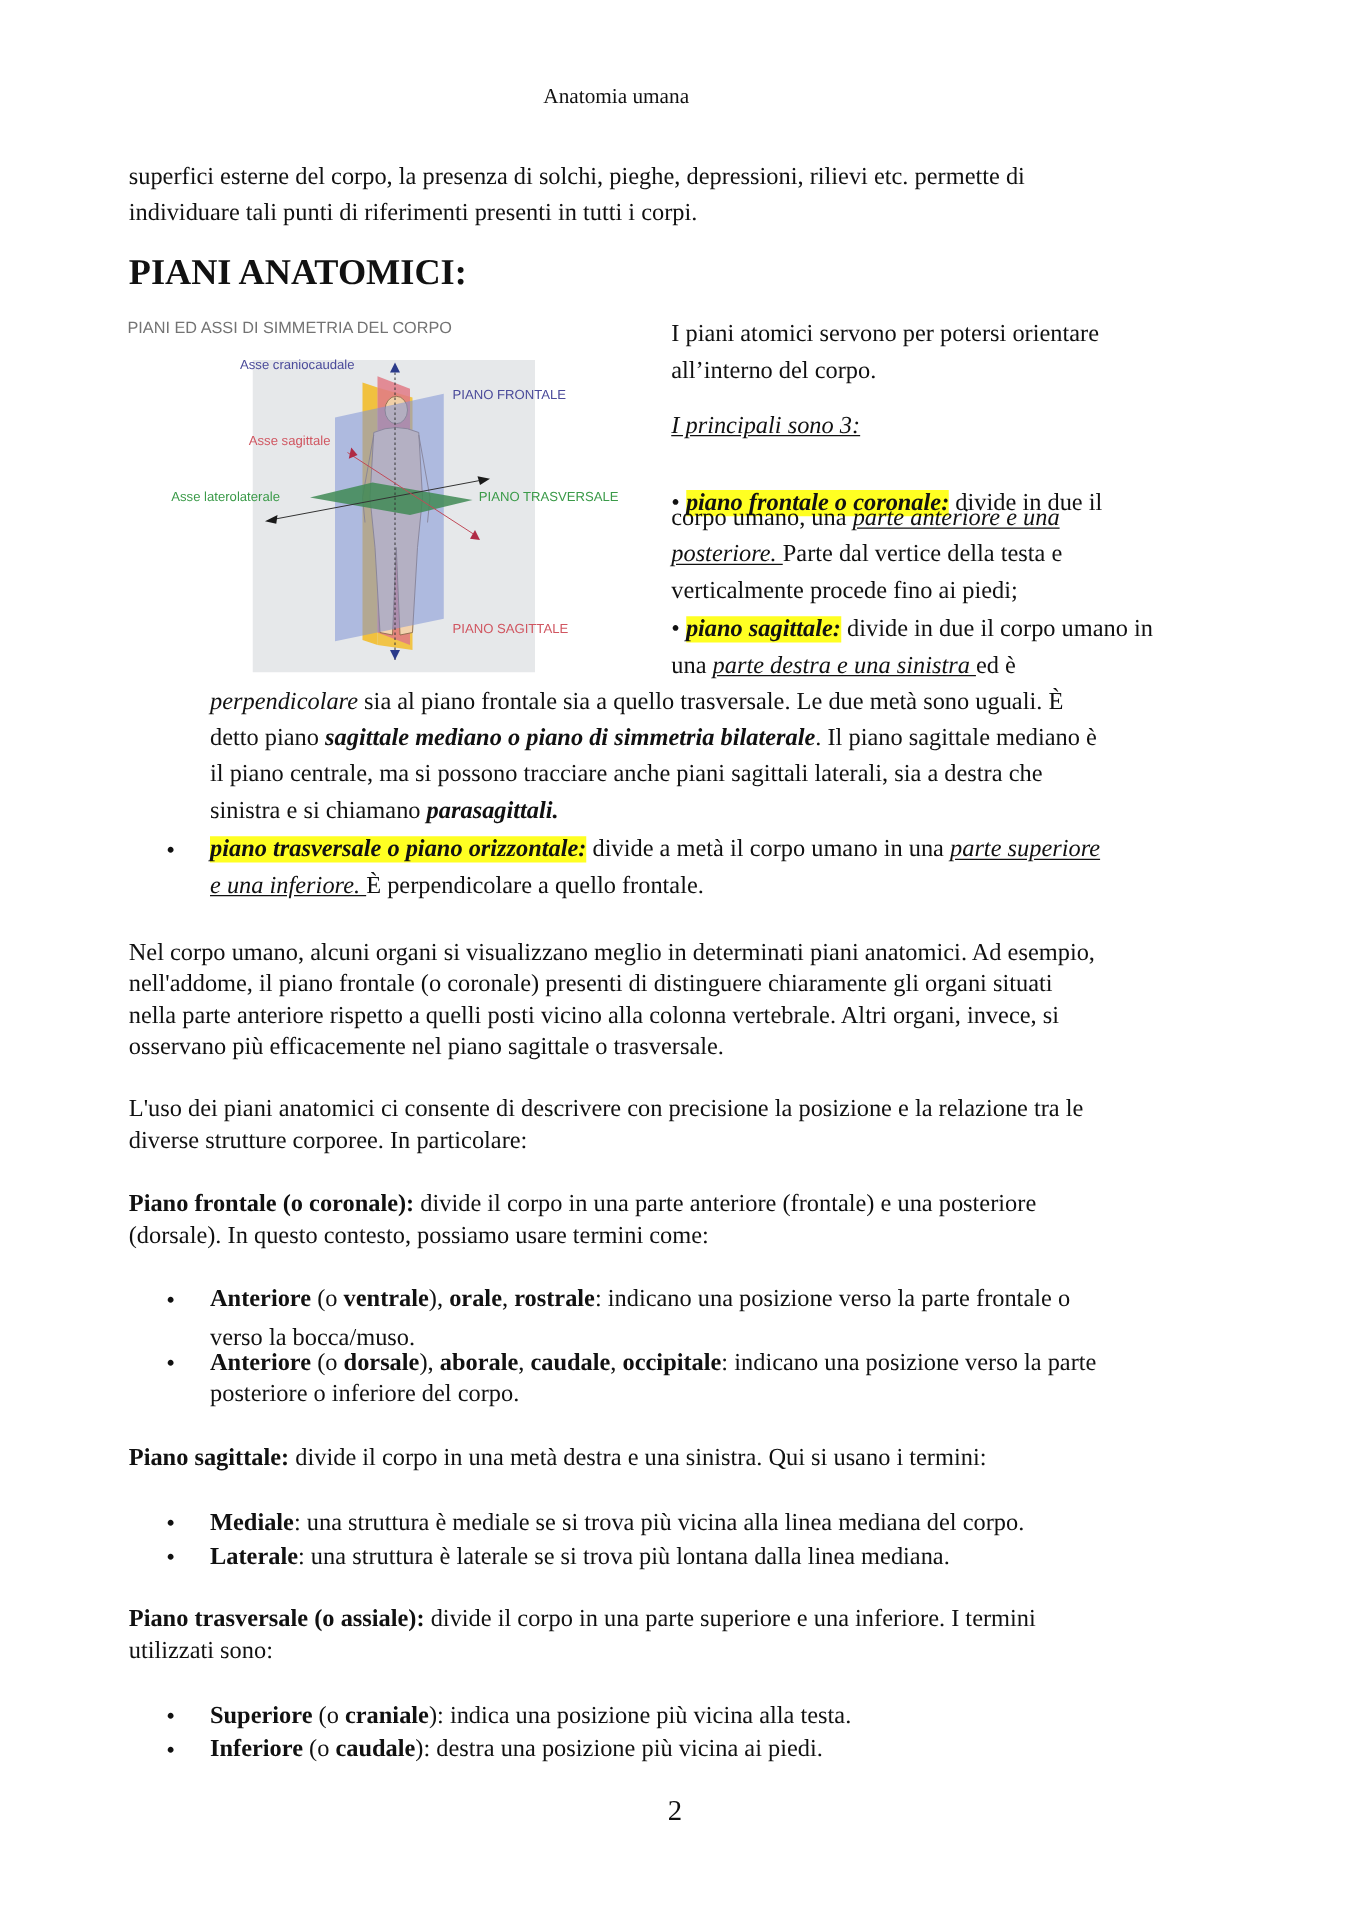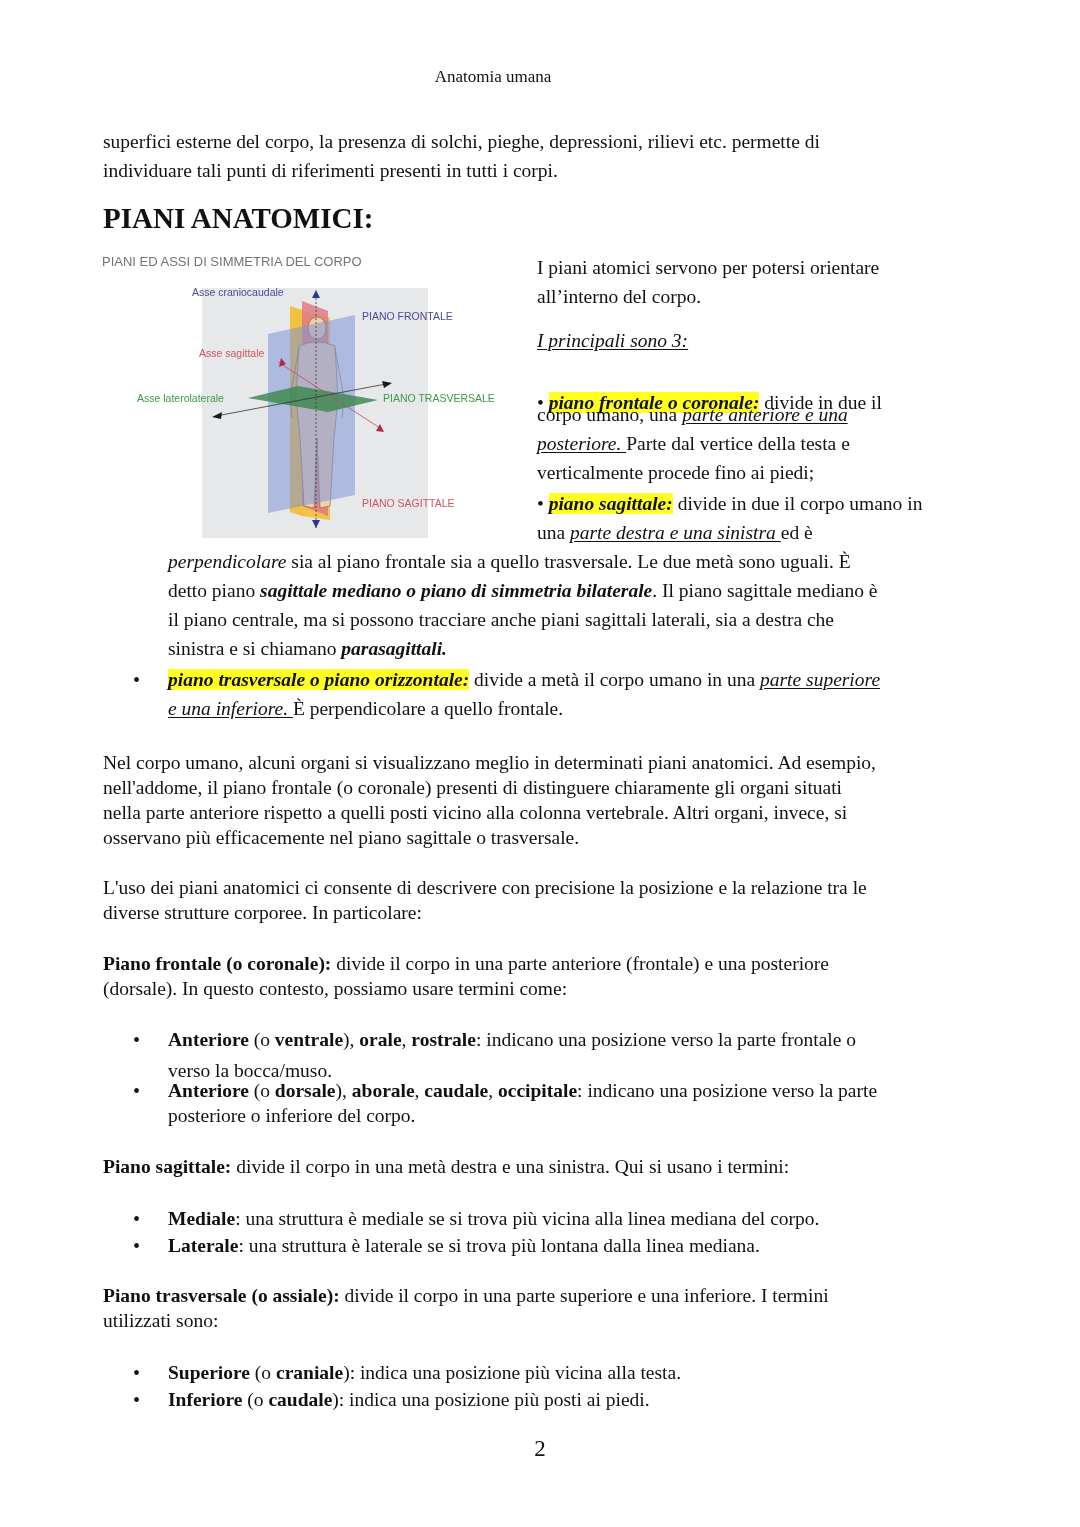--- a/index.html
+++ b/index.html
@@ -154,16 +154,16 @@
   <span class="b">Piano trasversale (o assiale):</span><span> divide il corpo in una parte superiore e una inferiore. I termini</span>
 </div>
 <div class="line" style="left:103px; top:1311px;">utilizzati sono:</div>
 
 <div class="bullet line" style="left:133px; top:1363px;">•</div>
 <div class="line" style="left:168px; top:1363px;">
   <span class="b">Superiore</span><span> (o </span><span class="b">craniale</span><span>): indica una posizione più vicina alla testa.</span>
 </div>
 <div class="bullet line" style="left:133px; top:1390px;">•</div>
 <div class="line" style="left:168px; top:1390px;">
-  <span class="b">Inferiore</span><span> (o </span><span class="b">caudale</span><span>): indica una posizione più posti ai piedi.</span>
+  <span class="b">Inferiore</span><span> (o </span><span class="b">caudale</span><span>): destra una posizione più vicina ai piedi.</span>
 </div>
 
 <div class="line pagenum">2</div>
 
 </body></html>

